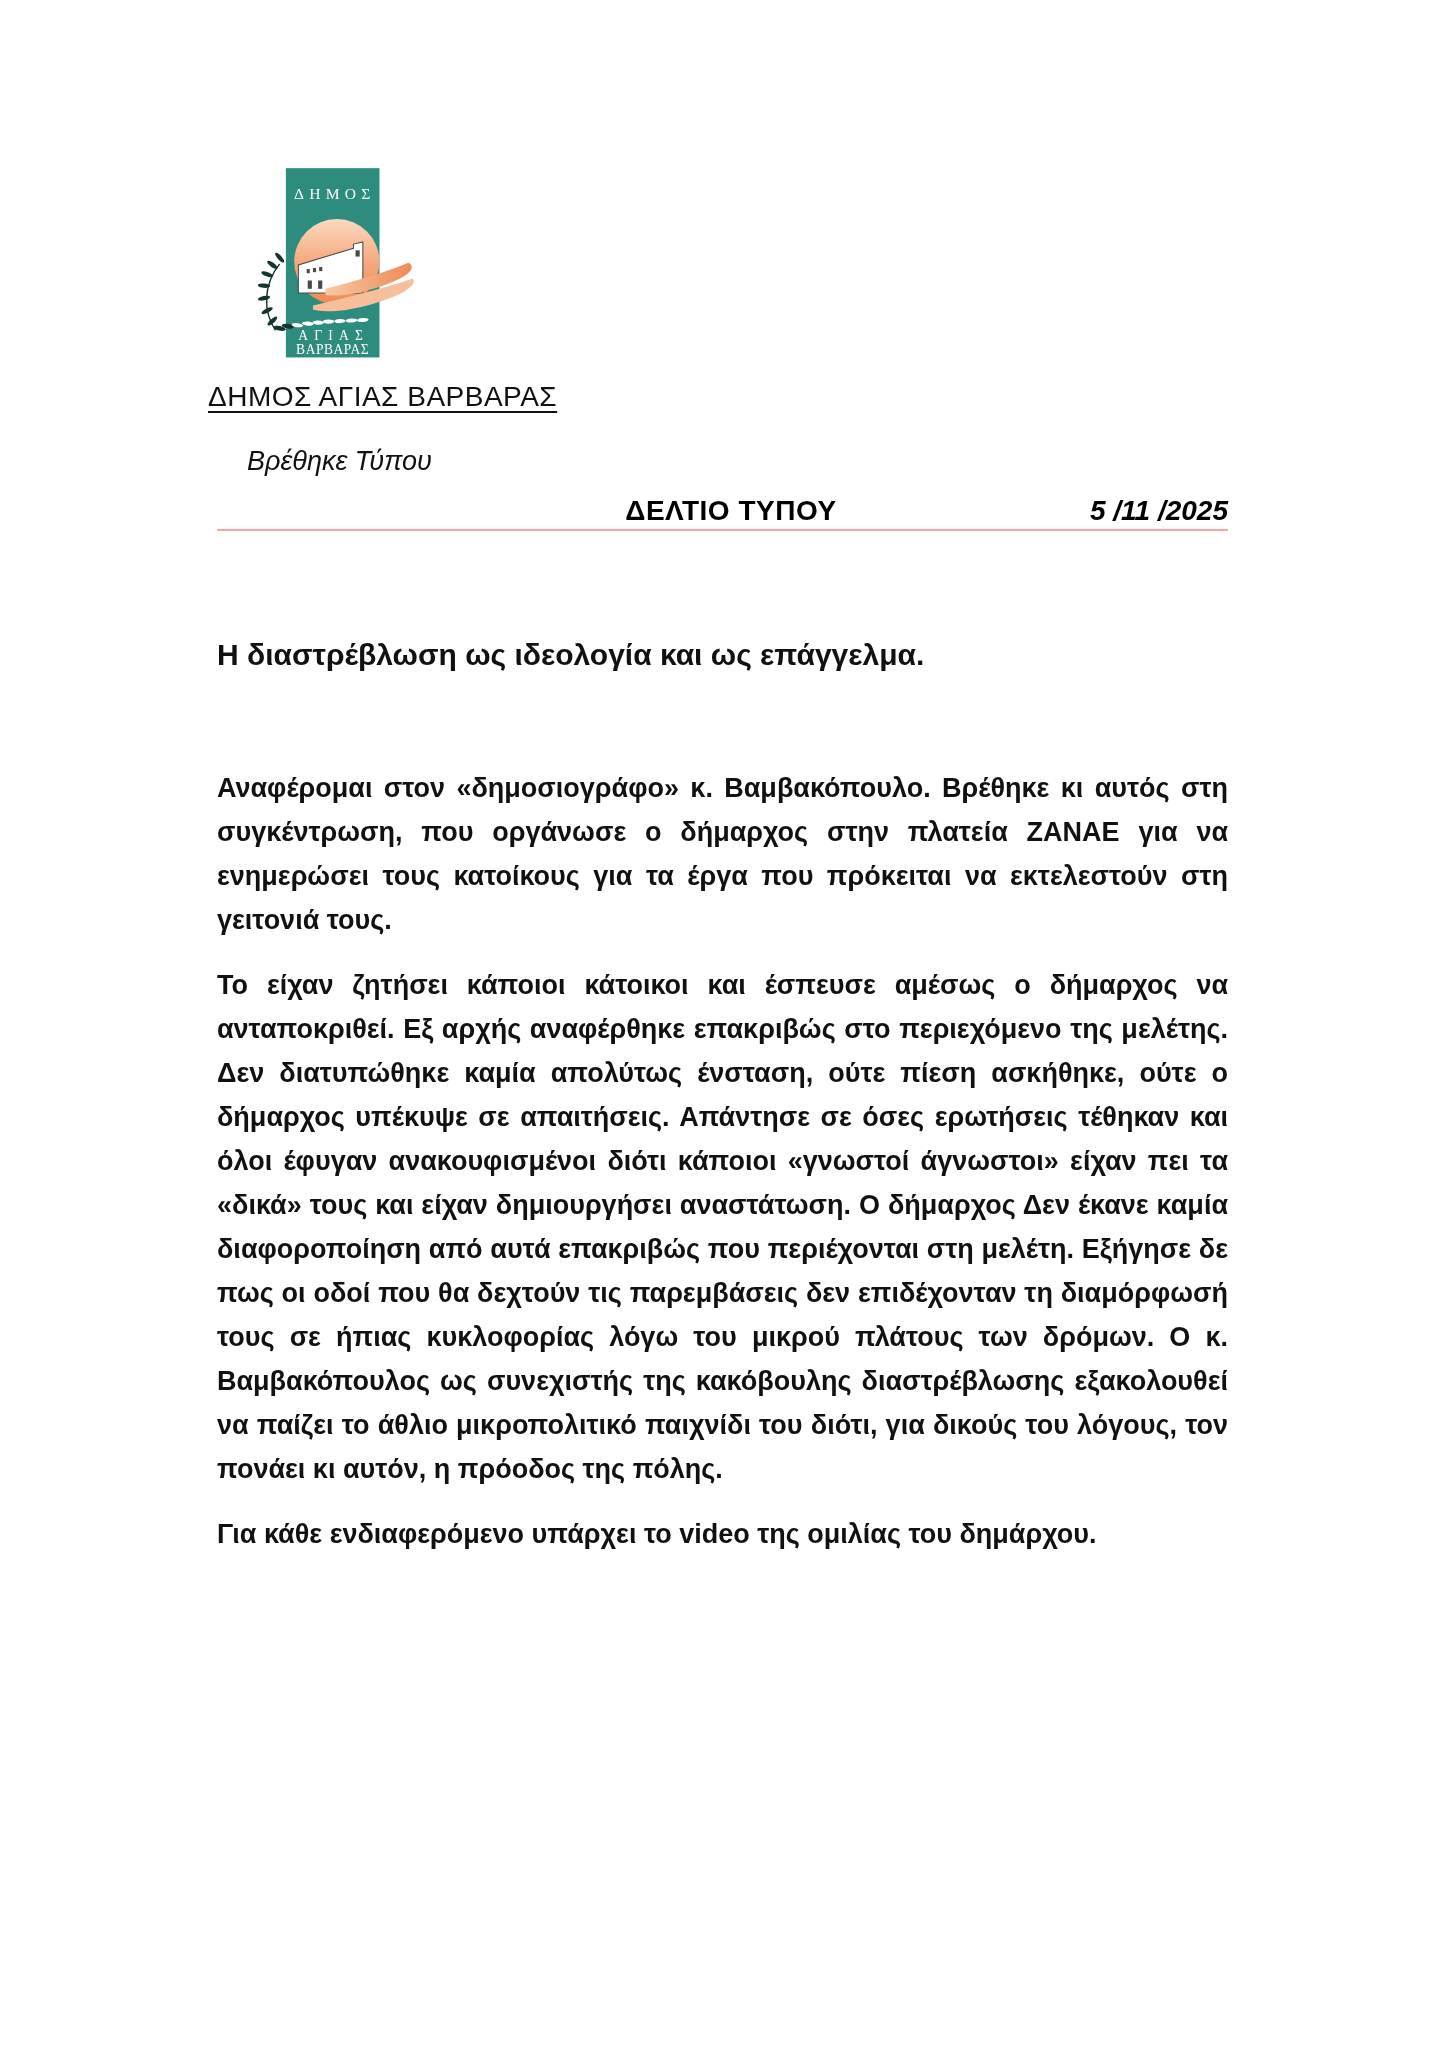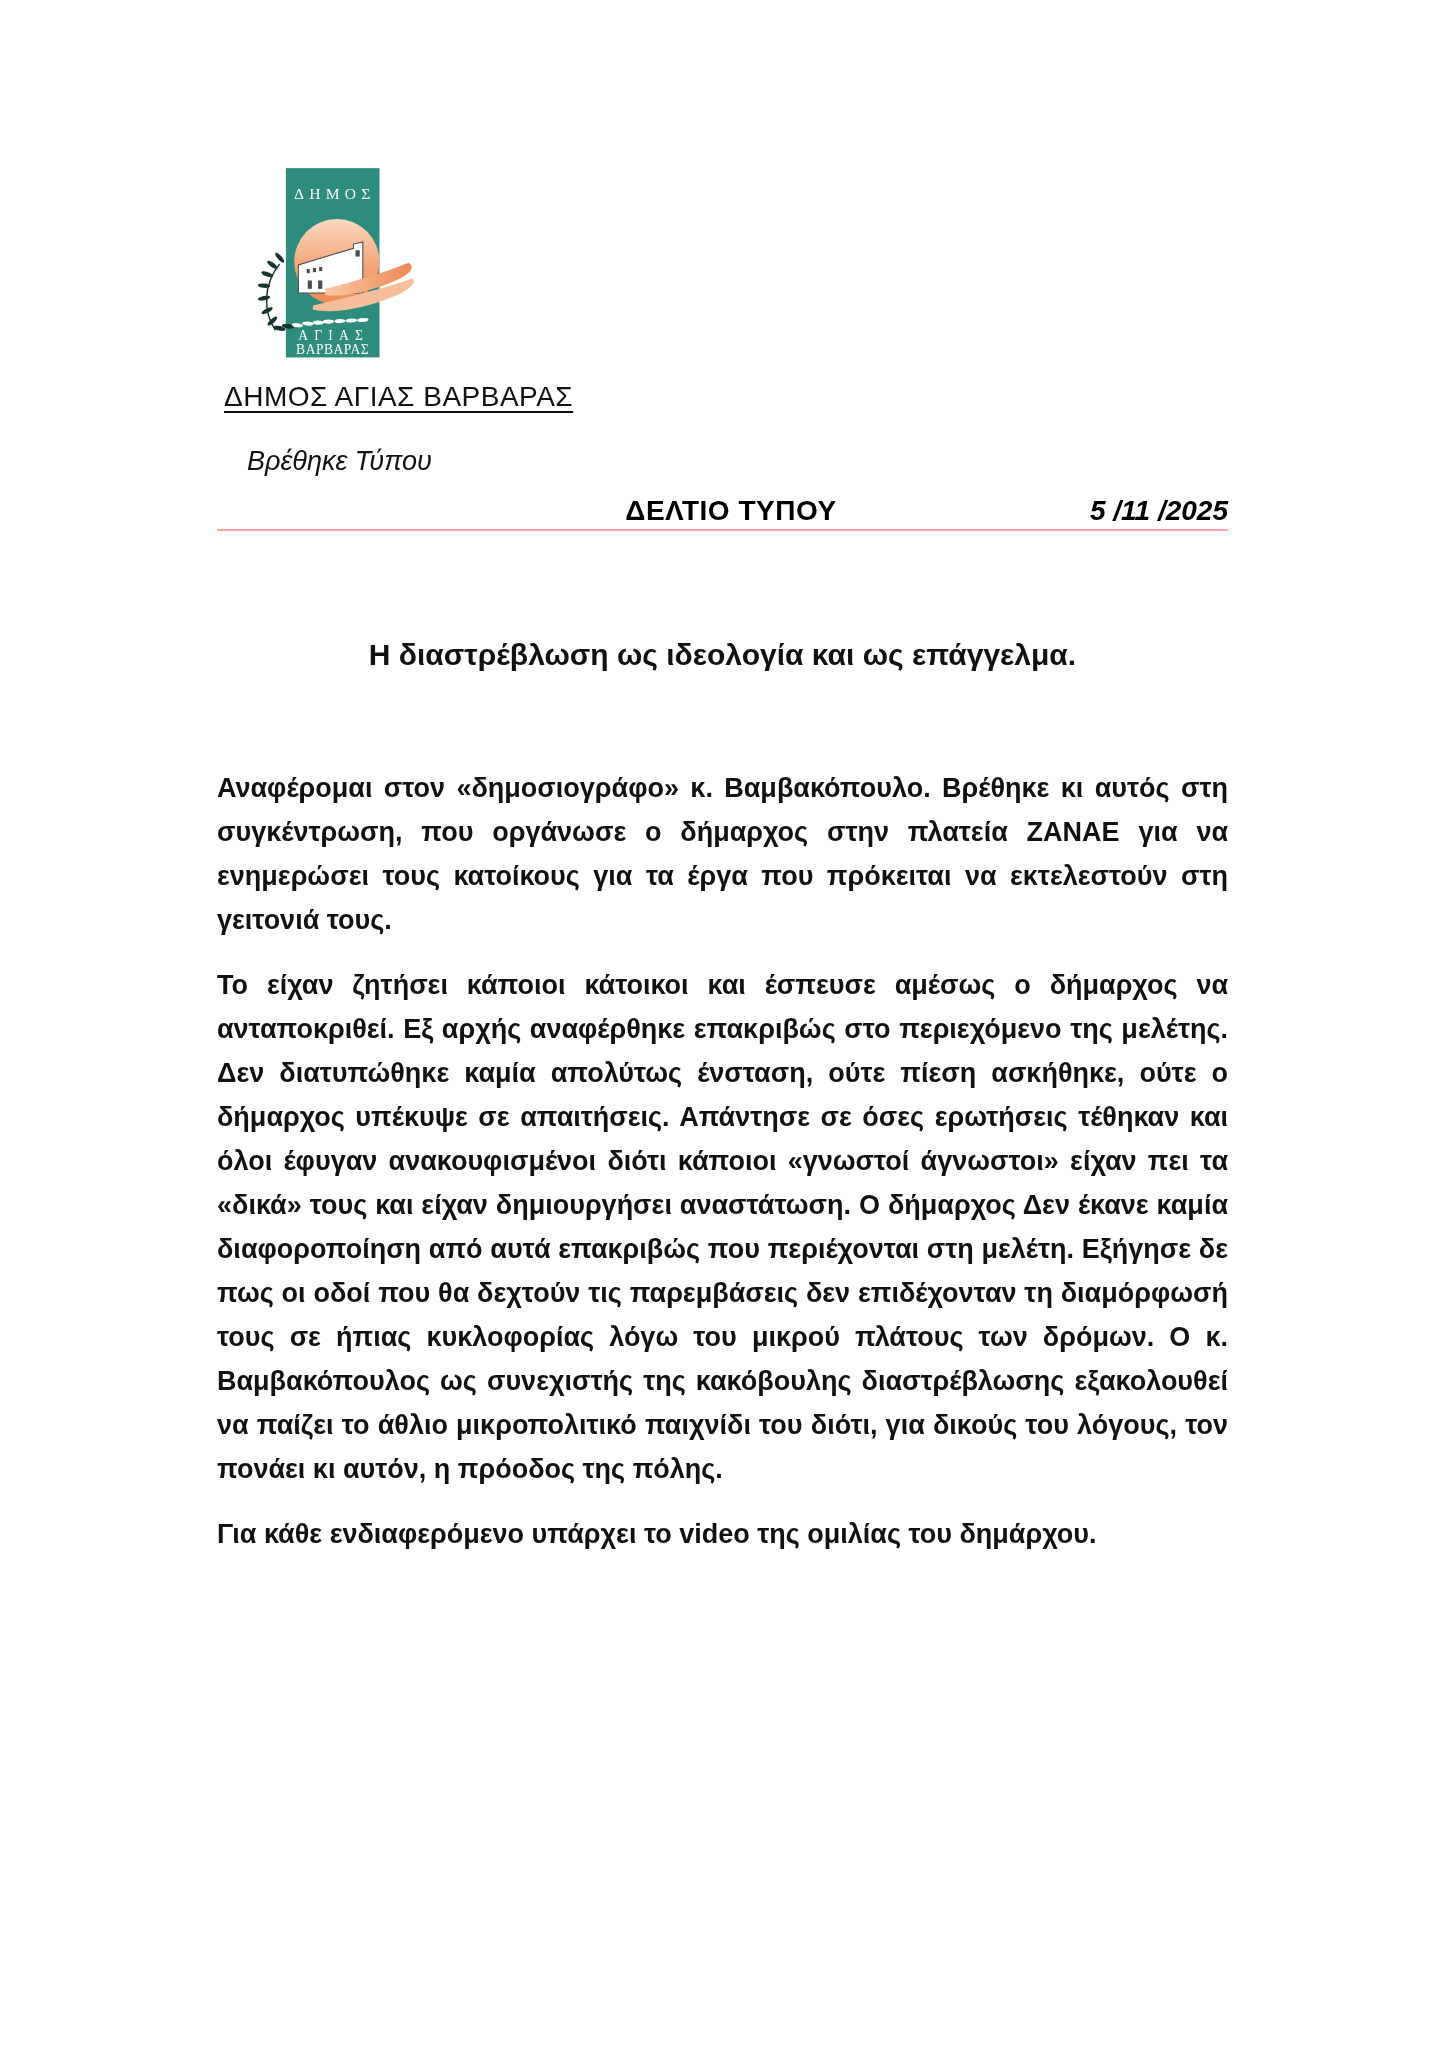--- a/index.html
+++ b/index.html
@@ -22,21 +22,21 @@
     top: 164px;
     width: 178px;
     height: 208px;
   }
   .logo .logo-caps {
     font-family: "Liberation Serif", serif;
     fill: #ffffff;
   }
   .org-name {
     position: absolute;
-    left: 224px;
+    left: 208px;
     top: 381px;
     font-size: 28px;
     letter-spacing: 0.5px;
     text-decoration: underline;
     text-underline-offset: 5px;
     color: #111;
   }
   .office {
     position: absolute;
     left: 247px;
@@ -71,21 +71,21 @@
     font-weight: bold;
     font-style: italic;
     color: #000;
   }
   .title {
     position: absolute;
     left: 217px;
     top: 638px;
     width: 1011px;
     margin: 0;
-    text-align: center;
+    text-align: left;
     font-size: 30px;
     font-weight: bold;
     color: #111;
   }
   .body-text {
     position: absolute;
     left: 217px;
     top: 766px;
     width: 1011px;
   }

